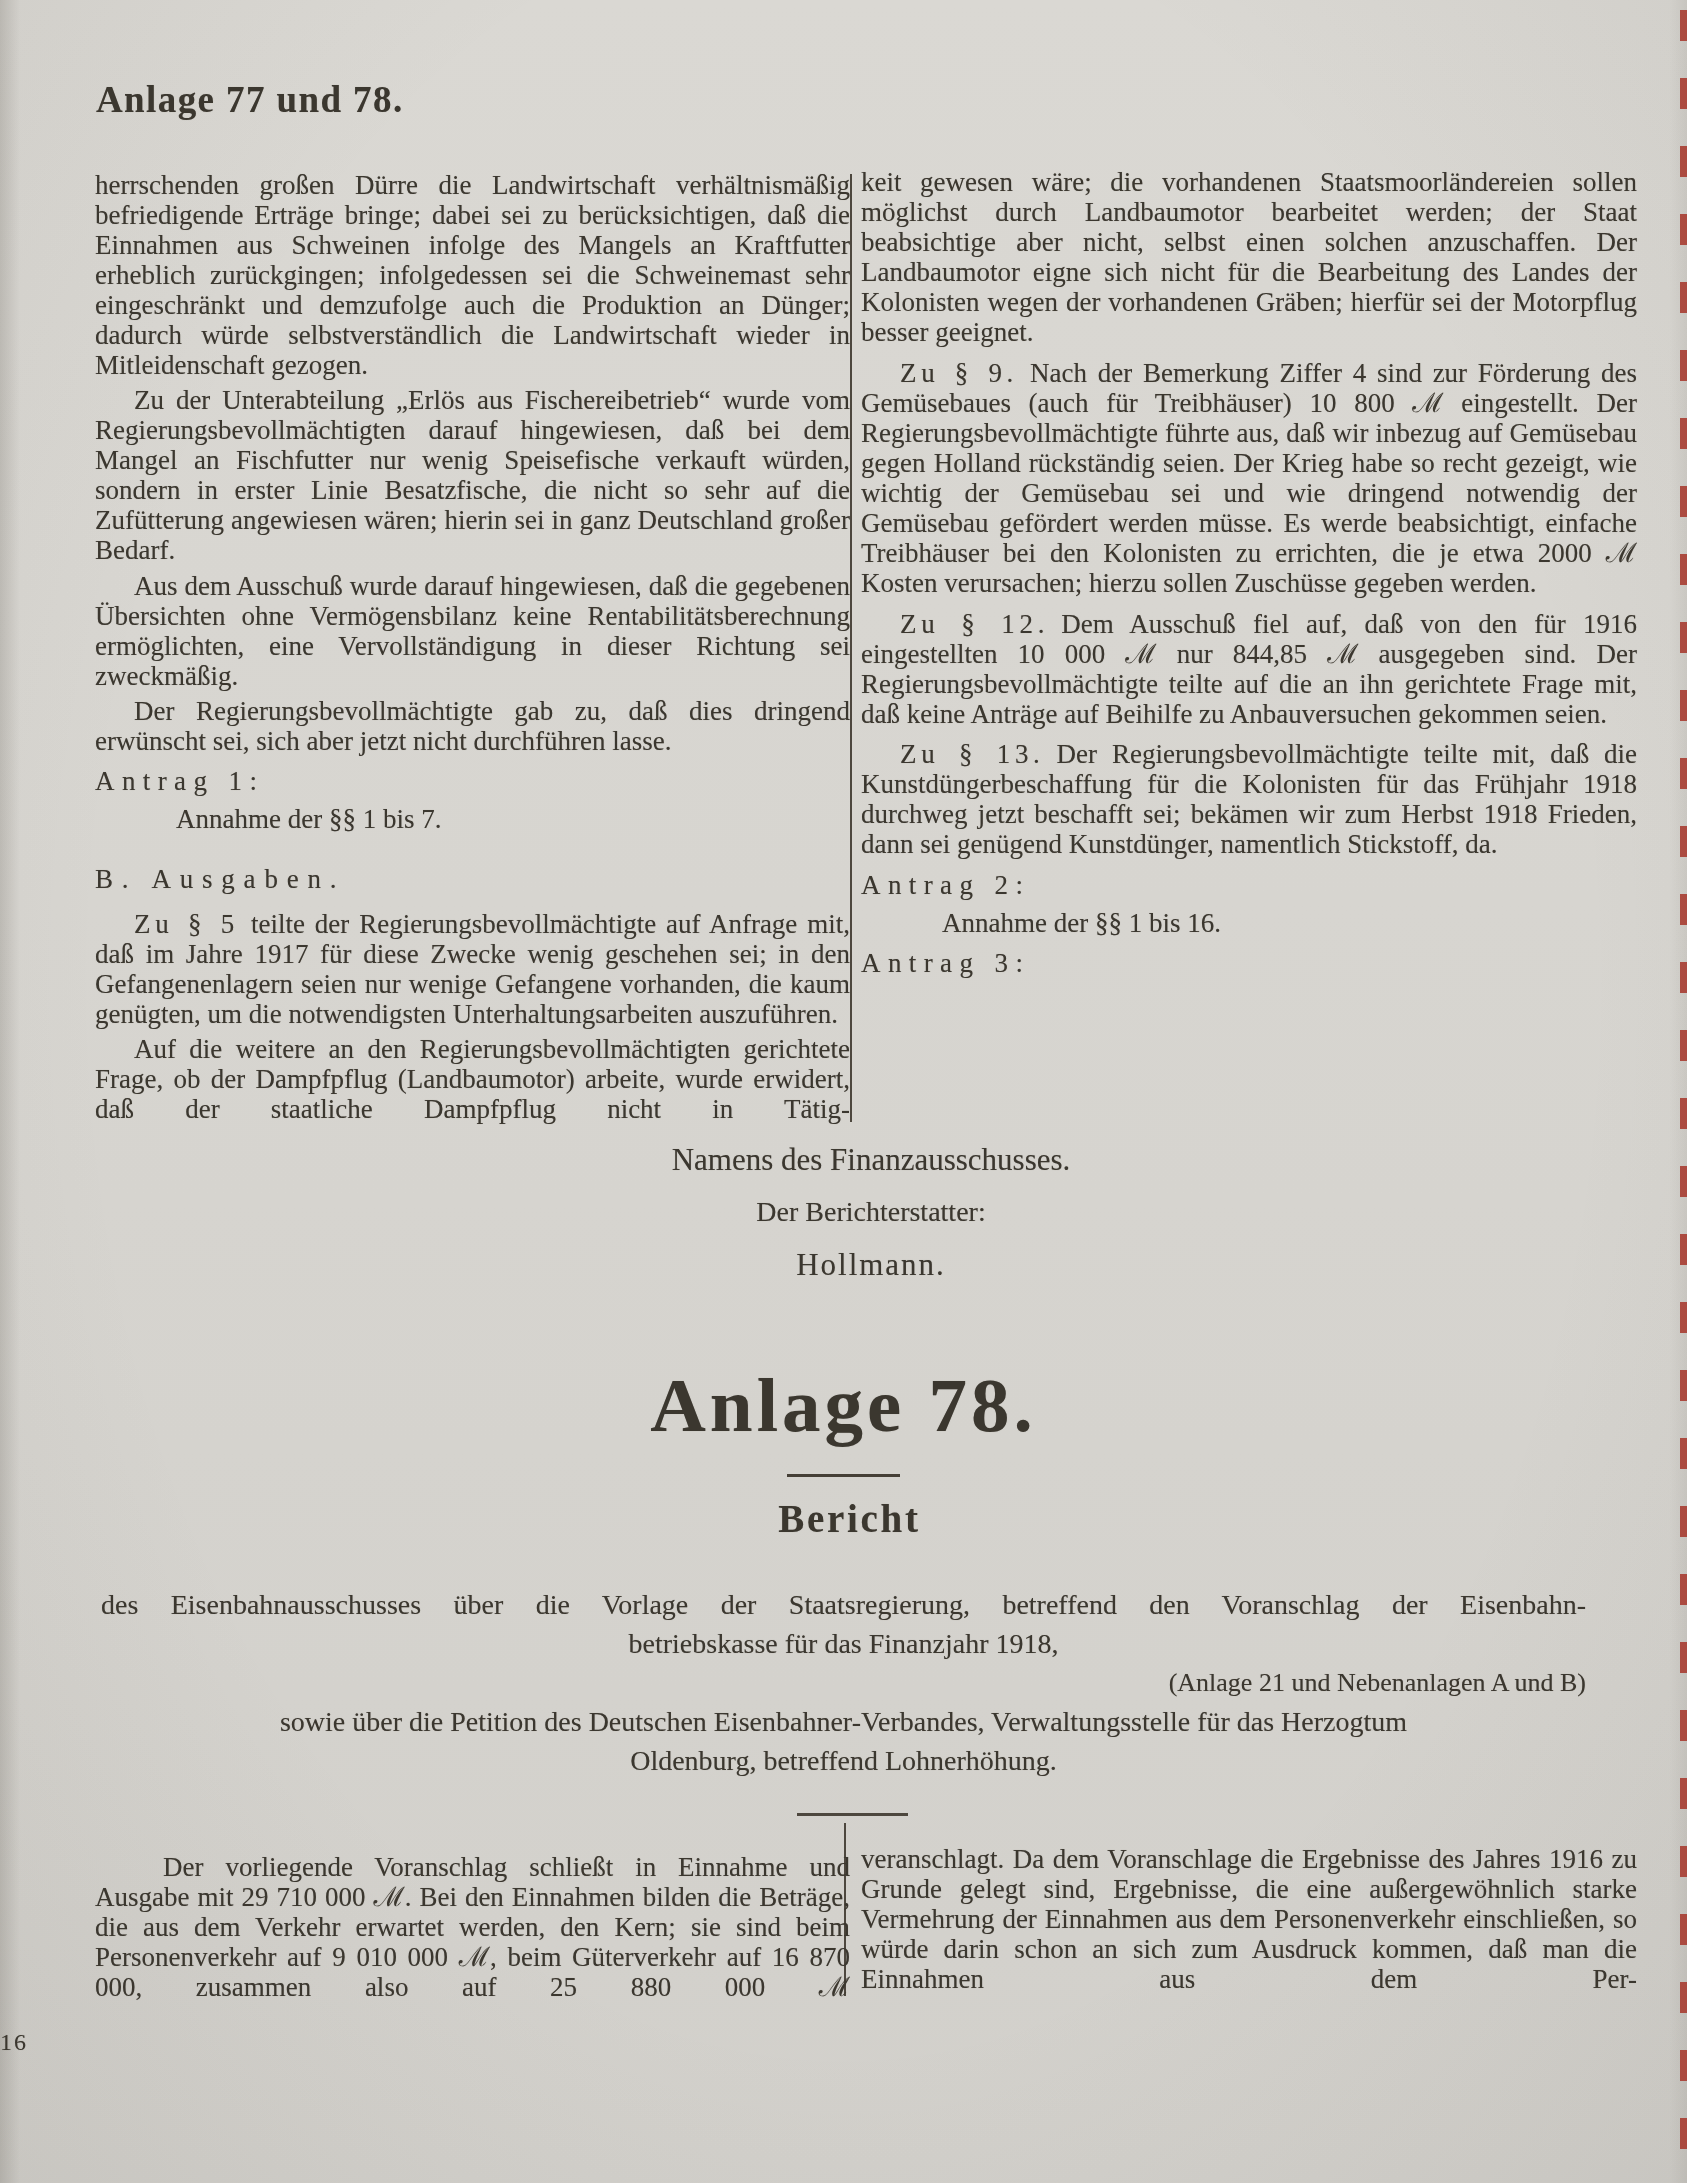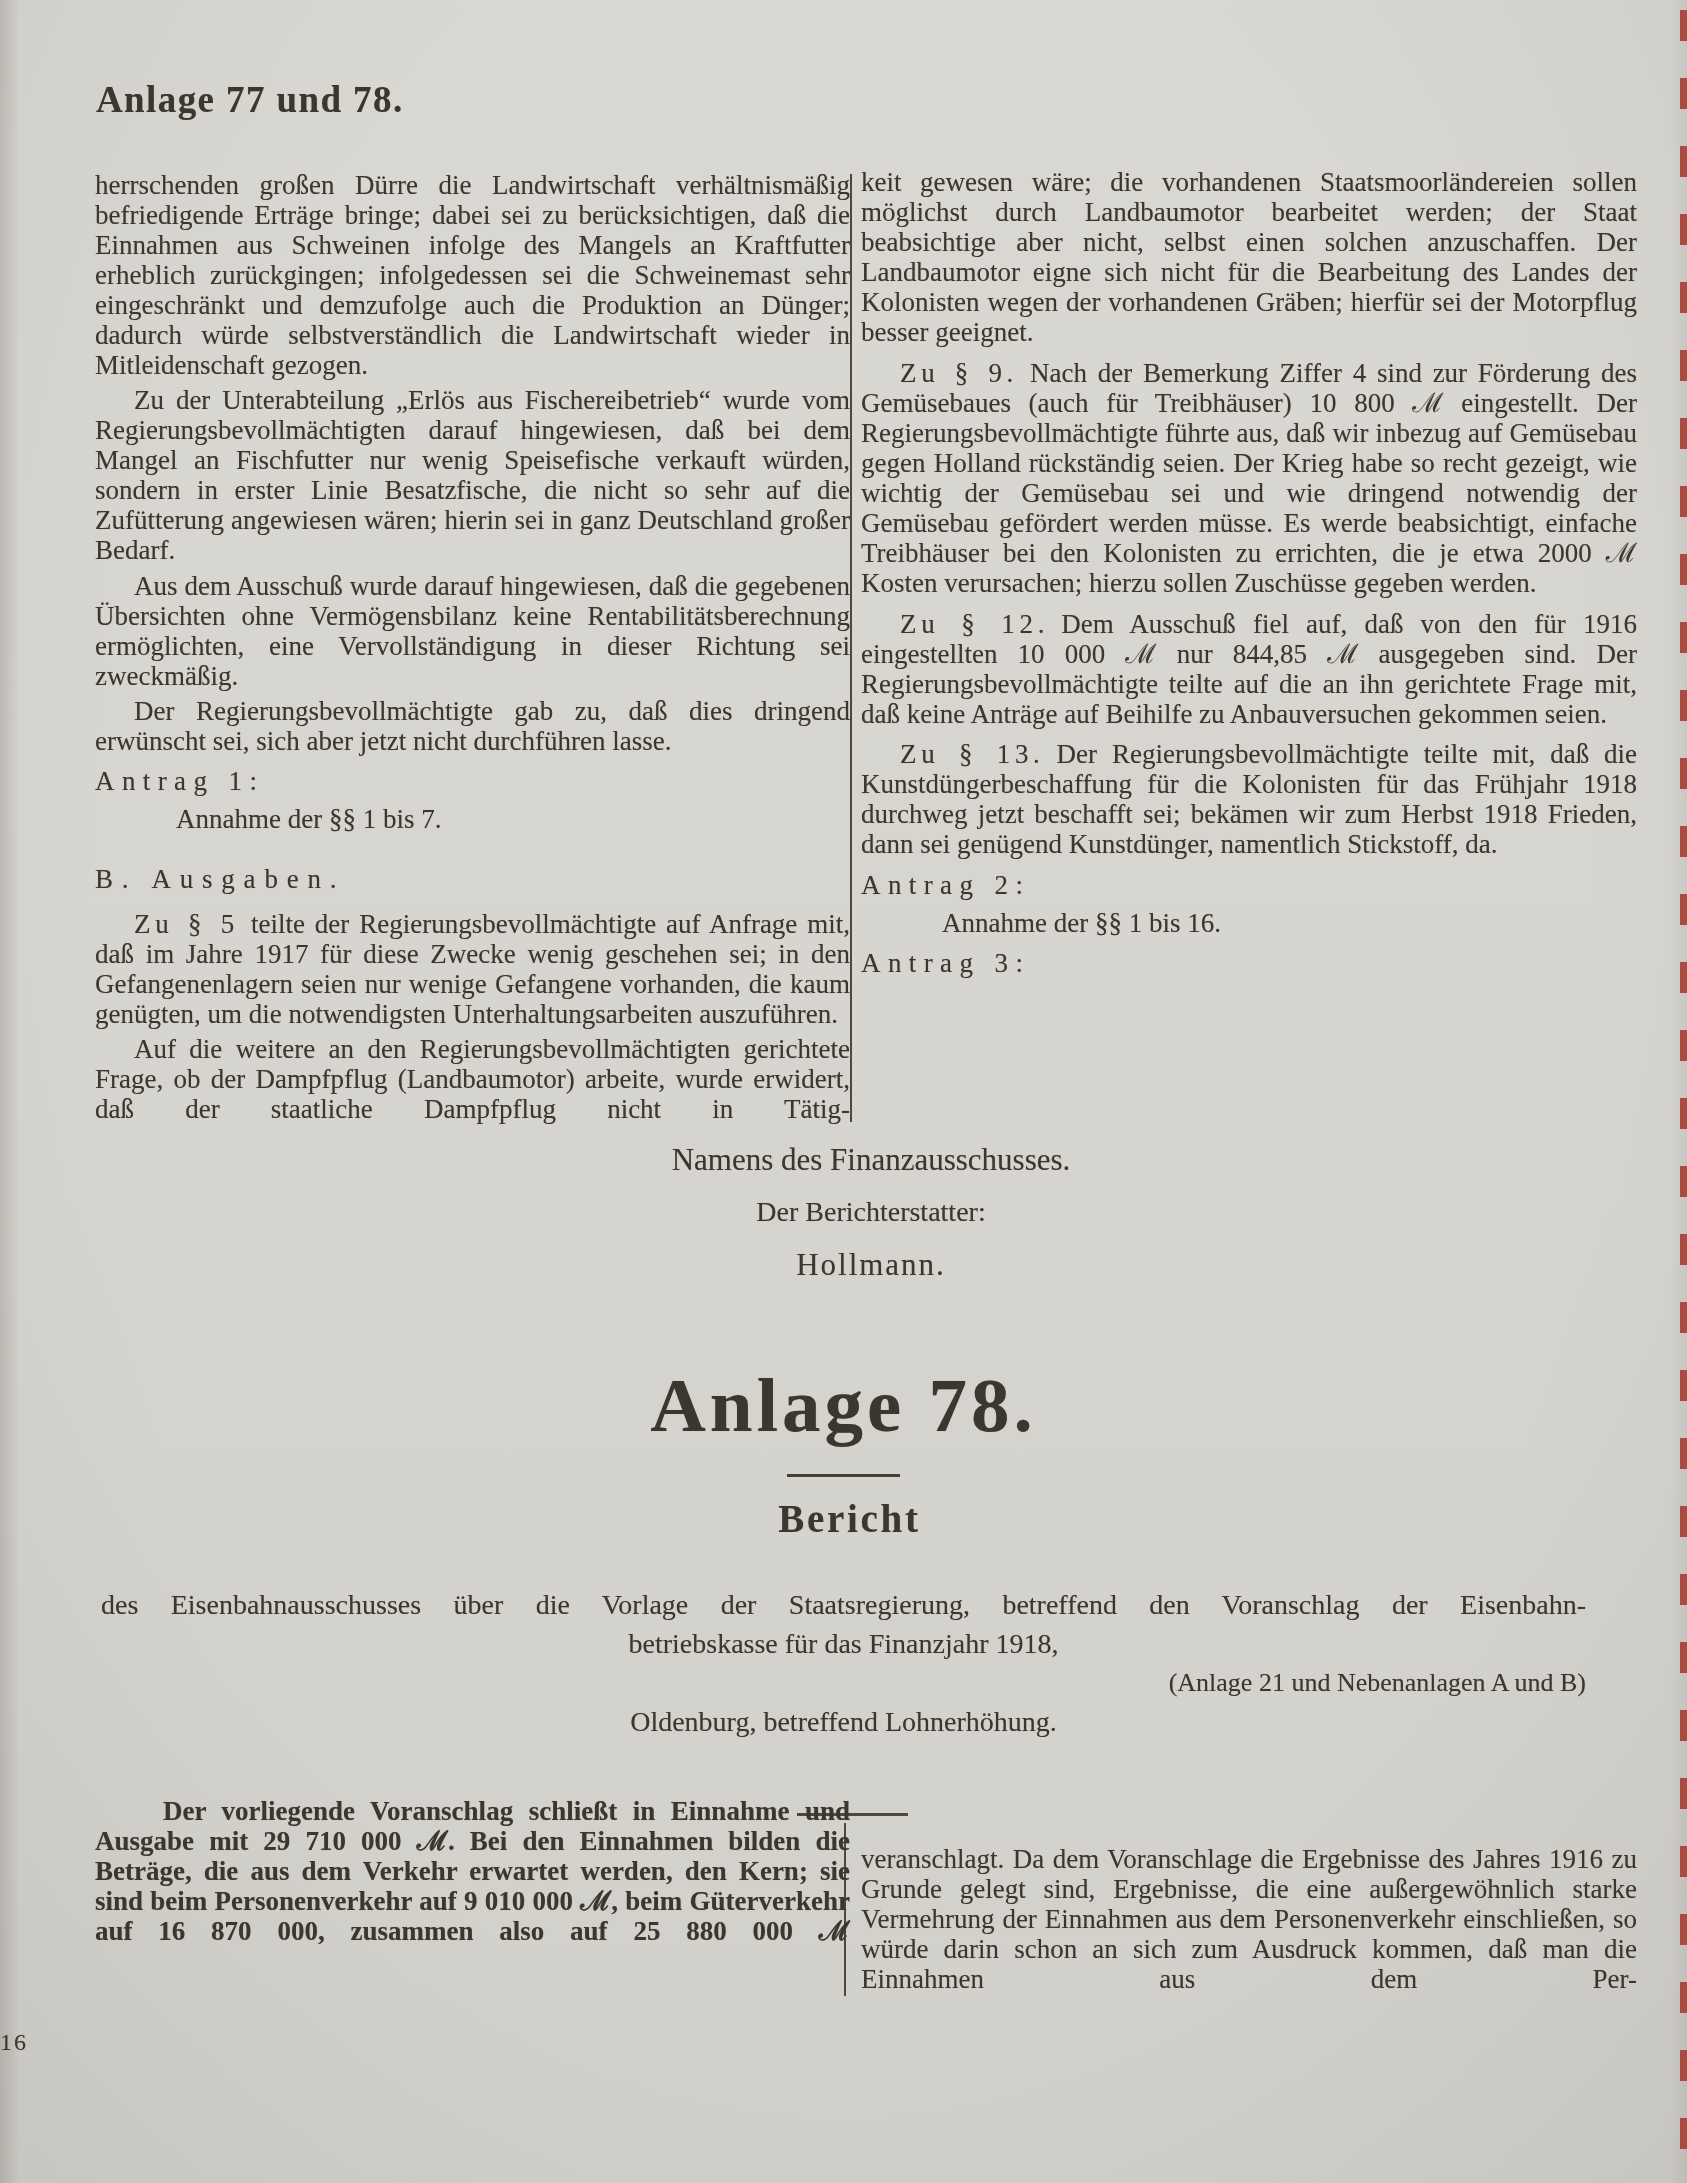--- a/index.html
+++ b/index.html
@@ -48,21 +48,21 @@
   .signature .sig3{font-size:31px;letter-spacing:2px;margin:0;}
   .anlage78{position:absolute;left:0;top:1361px;width:1687px;text-align:center;}
   .anlage78 .big-title{font-size:77px;font-weight:bold;letter-spacing:4px;margin:0;}
   .anlage78 .title-rule{width:113px;height:2.7px;background:#453f36;margin:24px auto 0;}
   .anlage78 .report-heading{font-size:39px;font-weight:bold;letter-spacing:2.7px;margin:19px 0 0;padding-left:12px;}
   .subtitle{position:absolute;left:101px;top:1585px;width:1485px;font-size:28px;line-height:39px;}
   .subtitle .sub-line{margin:0;}
   .sub-justify{text-align:justify;text-align-last:justify;}
   .sub-center{text-align:center;}
   .sub-small{font-size:26px;text-align:right;}
-  .col-bottom-left{left:95px;top:1796px;width:755px;font-weight:bold;}
+  .col-bottom-left{left:95px;top:1852px;width:755px;}
   .col-bottom-right{left:861px;top:1844px;width:776px;}
   .col-bottom-left p{text-indent:68px;}
   .col-bottom-right p{text-indent:0;}
   .page-number{position:absolute;left:0;top:2029px;width:1351px;text-align:left;
     font-size:24px;letter-spacing:2px;}
 </style>
 </head>
 <body>
 
 <div class="vignette"></div>
@@ -103,20 +103,21 @@
 <section class="anlage78">
   <p class="big-title">Anlage 78.</p>
   <div class="title-rule"></div>
   <p class="report-heading">Bericht</p>
 </section>
 
 <section class="subtitle">
   <p class="sub-line sub-justify">des Eisenbahnausschusses über die Vorlage der Staatsregierung, betreffend den Voranschlag der Eisenbahn-</p>
   <p class="sub-line sub-center">betriebskasse für das Finanzjahr 1918,</p>
   <p class="sub-line sub-center sub-small">(Anlage 21 und Nebenanlagen A und B)</p>
+  <p class="sub-line sub-center">sowie über die Petition des Deutschen Eisenbahner-Verbandes, Verwaltungsstelle für das Herzogtum</p>
   <p class="sub-line sub-center">Oldenburg, betreffend Lohnerhöhung.</p>
 </section>
 
 <div id="bottom-dash" class="dash-h"></div>
 <div id="divider-bottom" class="divider-v"></div>
 
 <section class="col col-bottom-left">
   <p class="justify-last">Der vorliegende Voranschlag schließt in Einnahme und Ausgabe mit 29 710 000 ℳ. Bei den Einnahmen bilden die Beträge, die aus dem Verkehr erwartet werden, den Kern; sie sind beim Personenverkehr auf 9 010 000 ℳ, beim Güterverkehr auf 16 870 000, zusammen also auf 25 880 000 ℳ</p>
 </section>
 

